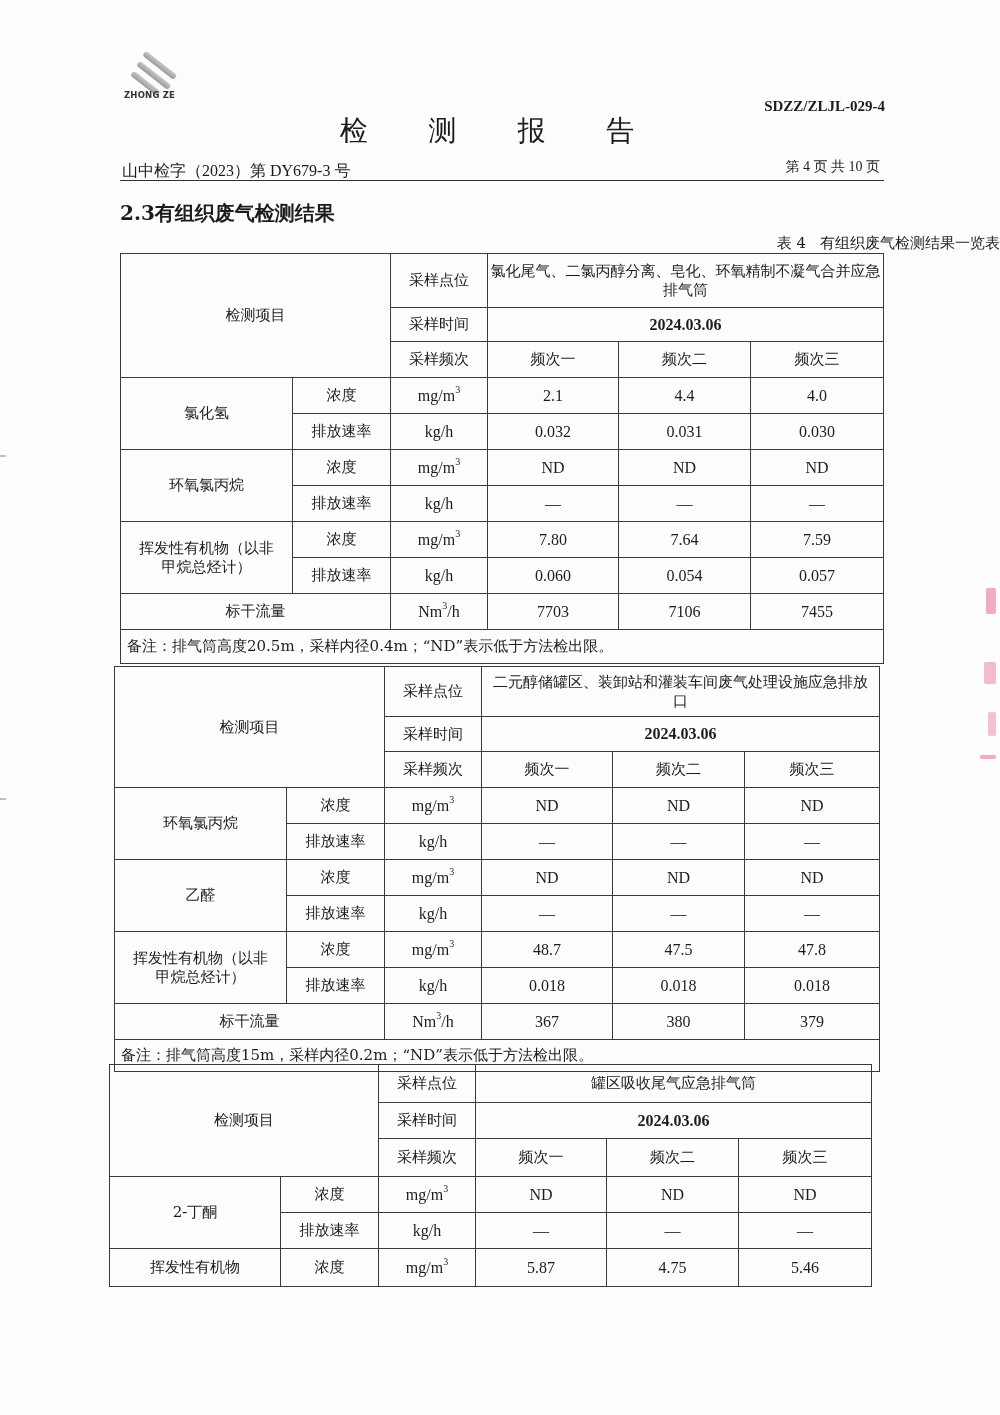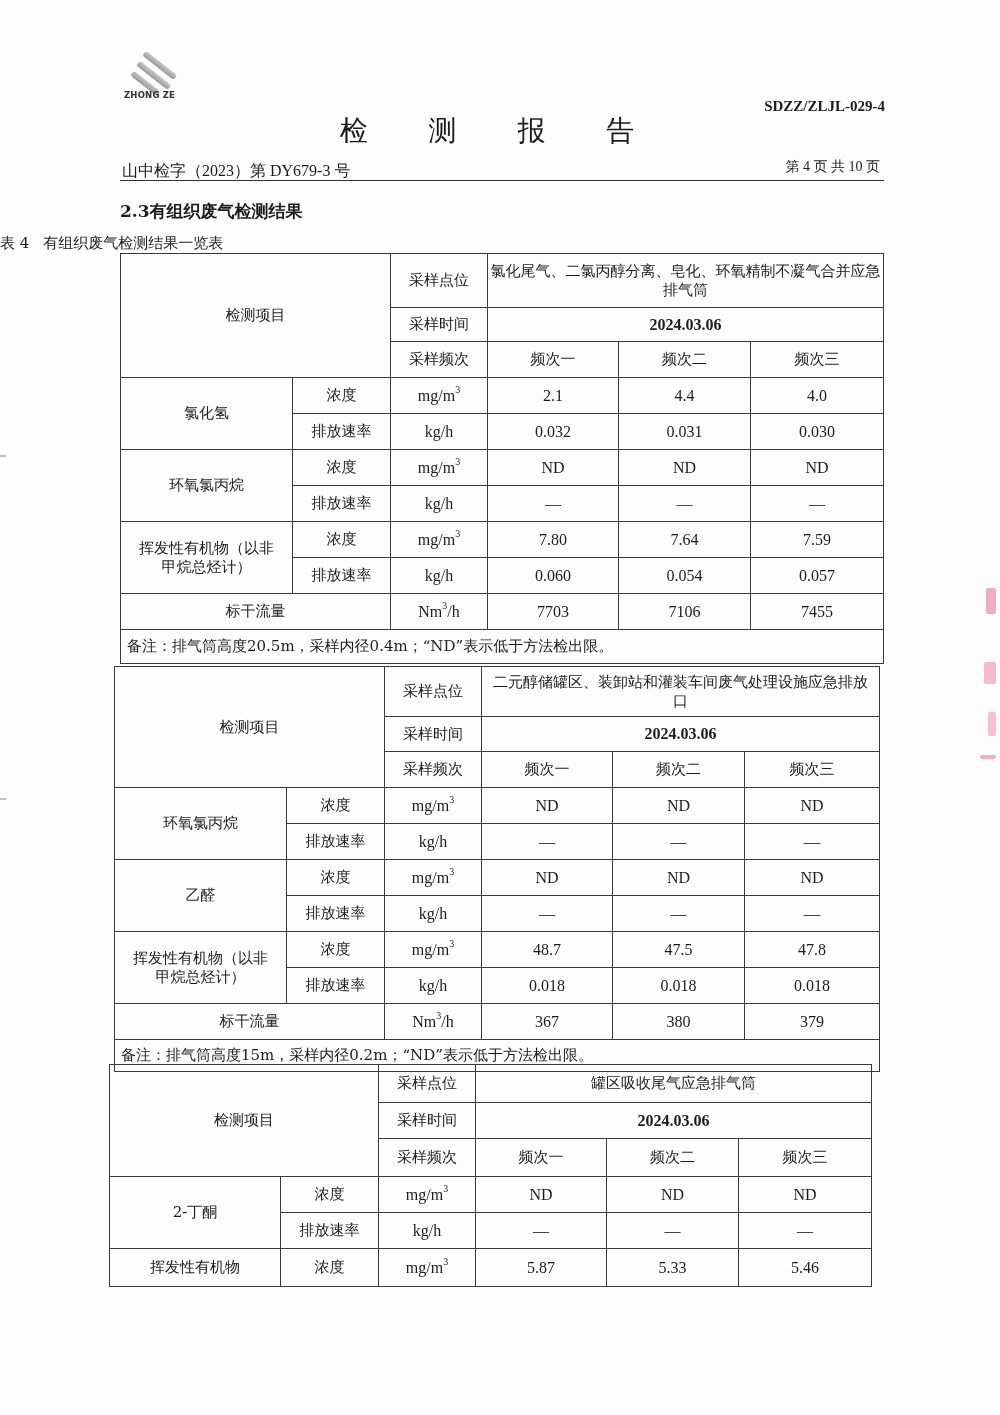--- a/index.html
+++ b/index.html
@@ -13,22 +13,22 @@
   .logo .bars { position:absolute; left:8px; top:0; width:44px; height:40px; }
   .logo .bar { position:absolute; height:6px; width:40px; background:linear-gradient(#c9c9c9,#9a9a9a);
     border-radius:3px; transform:rotate(38deg); transform-origin:left center; }
   .logo .txt { position:absolute; left:2px; top:42px; font-family:"DejaVu Sans","Liberation Sans",sans-serif;
     font-size:8.5px; font-weight:bold; letter-spacing:0.2px; color:#333; white-space:nowrap; }
   .doc-code { position:absolute; right:115px; top:98px; font-size:15px; font-weight:bold; font-family:"Liberation Serif",serif; }
   .doc-title { position:absolute; left:0; width:1000px; top:112px; text-align:center; font-size:28px; letter-spacing:26px; font-family:"DejaVu Serif",serif; }
   .report-no { position:absolute; left:122px; top:161px; font-size:16px; font-family:"Liberation Serif","DejaVu Serif",serif; }
   .page-no { position:absolute; right:120px; top:158px; font-size:14px; font-family:"Liberation Serif","DejaVu Serif",serif; }
   .header-rule { position:absolute; left:120px; top:180px; width:764px; height:0; border-top:1.6px solid #333; }
-  .section-title { position:absolute; left:120px; top:200px; font-size:17px; font-weight:bold; font-family:"DejaVu Serif",serif; }
-  .table-caption { position:absolute; left:0; width:1000px; top:234px; text-align:left; font-size:15px; font-family:"DejaVu Serif",serif; }
+  .section-title { position:absolute; left:120px; top:200px; font-size:20px; font-weight:bold; font-family:"DejaVu Serif",serif; }
+  .table-caption { position:absolute; left:0; width:1000px; top:234px; text-align:right; font-size:15px; font-family:"DejaVu Serif",serif; }
   .table-caption .num { margin-right:14px; }
 
   table.rt { position:absolute; border-collapse:collapse; table-layout:fixed; font-size:15px; }
   table.rt td { border:1.3px solid #3a3a3a; text-align:center; vertical-align:middle; padding:0 2px; line-height:1.25; font-family:"DejaVu Serif",serif; }
   table.rt td.num { font-family:"Liberation Serif",serif; font-size:16px; }
   table.rt td.bold { font-weight:bold; font-family:"Liberation Serif",serif; font-size:16px;margin-top:39px; }
   table.rt td.note { text-align:left; padding-left:6px; }
   sup { font-size:10px; vertical-align:top; position:relative; top:-2px; }
 
   .stamp { position:absolute; right:4px; background:#e86a92; opacity:0.55; border-radius:2px; }
@@ -264,21 +264,21 @@
     <td class="num">kg/h</td>
     <td class="num">—</td>
     <td class="num">—</td>
     <td class="num">—</td>
   </tr>
   <tr style="height:38px">
     <td>挥发性有机物</td>
     <td>浓度</td>
     <td class="num"><span>mg/m</span><sup>3</sup></td>
     <td class="num">5.87</td>
-    <td class="num">5.33</td>
+    <td class="num">4.75</td>
     <td class="num">5.46</td>
   </tr>
 </tbody>
   </table>
 
 <div class="stamp" style="top:588px;width:10px;height:26px;"></div>
 <div class="stamp" style="top:662px;width:12px;height:22px;opacity:0.45;"></div>
 <div class="stamp" style="top:712px;width:8px;height:24px;opacity:0.4;"></div>
 <div class="stamp" style="top:755px;width:16px;height:4px;"></div>
 <div class="scan-mark" style="top:455px;"></div>

